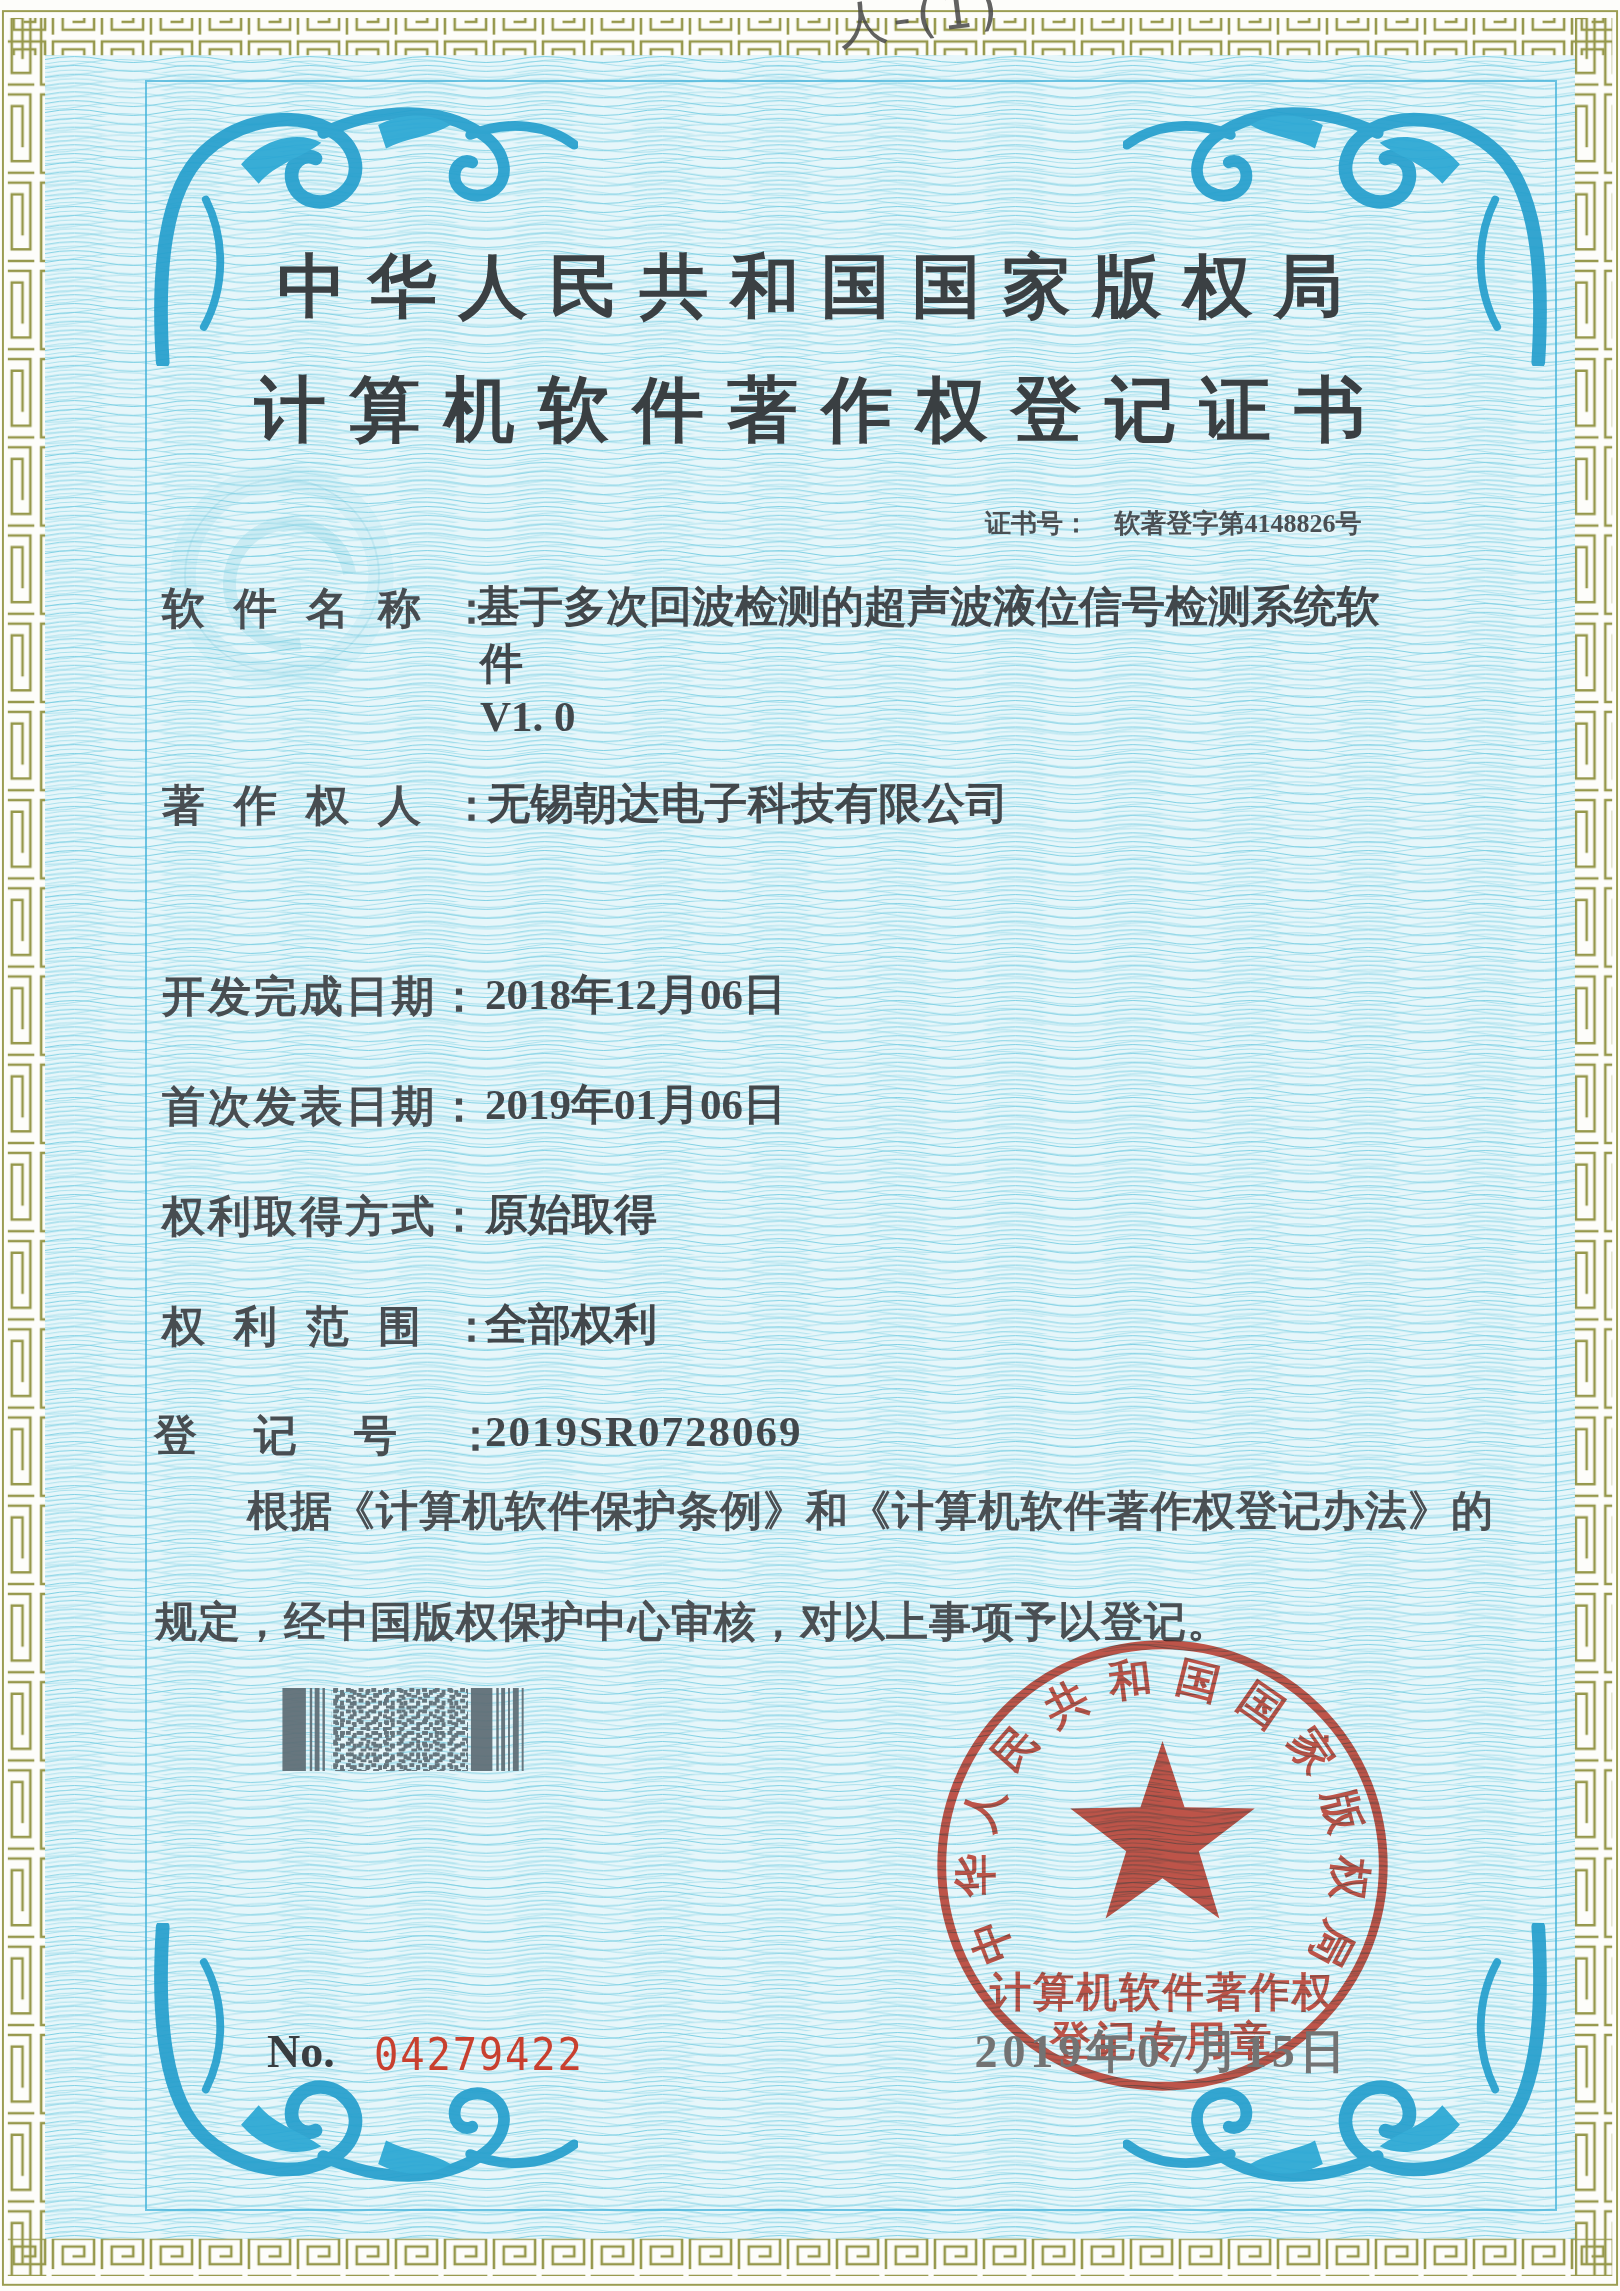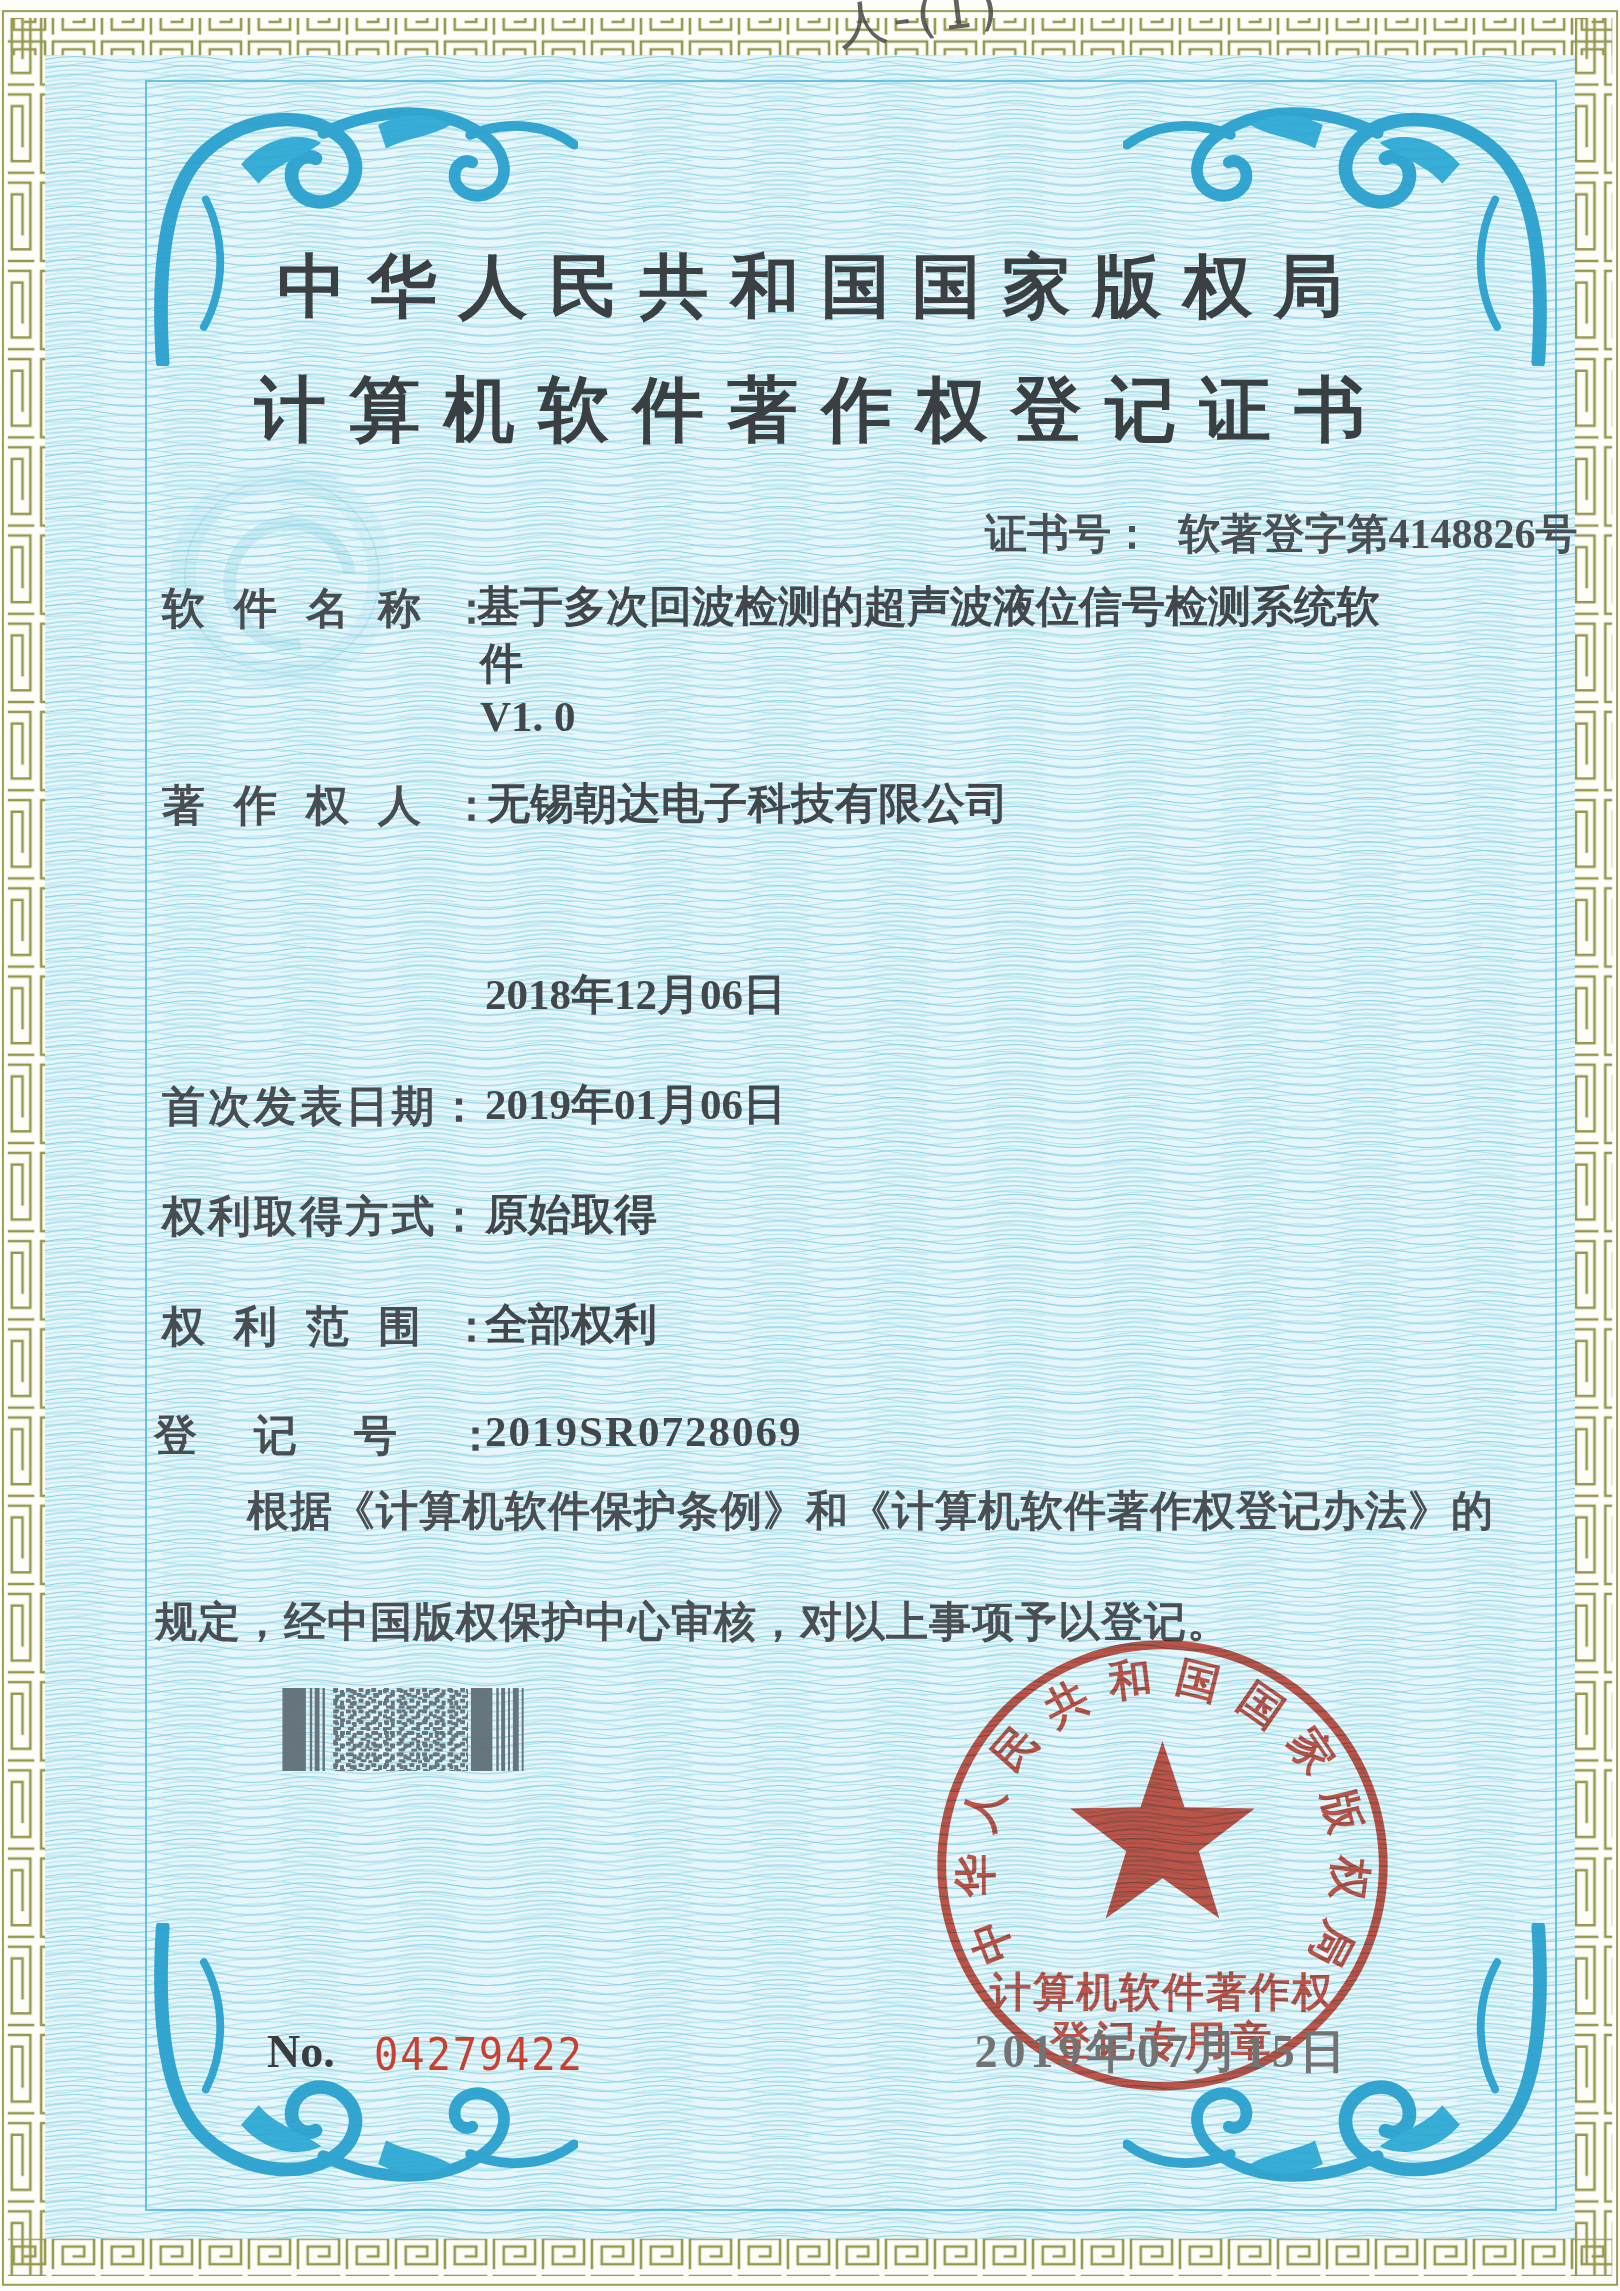--- a/index.html
+++ b/index.html
@@ -30,21 +30,21 @@
     position:absolute;left:0;top:241px;width:100%;text-align:center;
     font-size:69px;font-weight:700;letter-spacing:21.6px;text-indent:21.6px;
     color:#3b4043;
   }
   .doc-title{
     position:absolute;left:0;top:363px;width:100%;text-align:center;
     font-size:71px;font-weight:700;letter-spacing:23.5px;text-indent:23.5px;
     color:#3a3f42;
   }
   .certno{
-    position:absolute;left:985px;top:506px;font-size:42px;font-weight:600;
+    position:absolute;left:985px;top:506px;font-size:26px;font-weight:600;
     white-space:nowrap;color:#4a4f53;
   }
   .certno .v{margin-left:25.5px;}
   .lab{position:absolute;font-size:43px;font-weight:600;white-space:nowrap;color:#484d51;}
   .val{position:absolute;font-size:43px;font-weight:600;white-space:nowrap;color:#42474b;}
   .ls4{letter-spacing:29px;}
   .ls-reg{letter-spacing:57px;}
   .ls-date{letter-spacing:2.9px;}
   .statement{
     position:absolute;font-size:42px;font-weight:600;color:#4a4f53;
@@ -167,20 +167,21 @@
   </div>
 
   <div class="lab ls4" style="left:162px;top:580px;">软件名称：</div>
   <div class="val" style="left:477px;top:578px;">基于多次回波检测的超声波液位信号检测系统软</div>
   <div class="val" style="left:480px;top:635px;">件</div>
   <div class="val" style="left:480px;top:692px;">V1. 0</div>
 
   <div class="lab ls4" style="left:162px;top:777px;">著作权人：</div>
   <div class="val" style="left:487px;top:775px;letter-spacing:0.5px;">无锡朝达电子科技有限公司</div>
 
+  <div class="lab ls-date" style="left:162px;top:968px;">开发完成日期：</div>
   <div class="val" style="left:485px;top:966px;">2018年12月06日</div>
 
   <div class="lab ls-date" style="left:162px;top:1078px;">首次发表日期：</div>
   <div class="val" style="left:485px;top:1076px;text-align:right;">2019年01月06日</div>
 
   <div class="lab ls-date" style="left:162px;top:1188px;">权利取得方式：</div>
   <div class="val" style="left:485px;top:1186px;">原始取得</div>
 
   <div class="lab ls4" style="left:162px;top:1298px;">权利范围：</div>
   <div class="val" style="left:485px;top:1296px;">全部权利</div>

